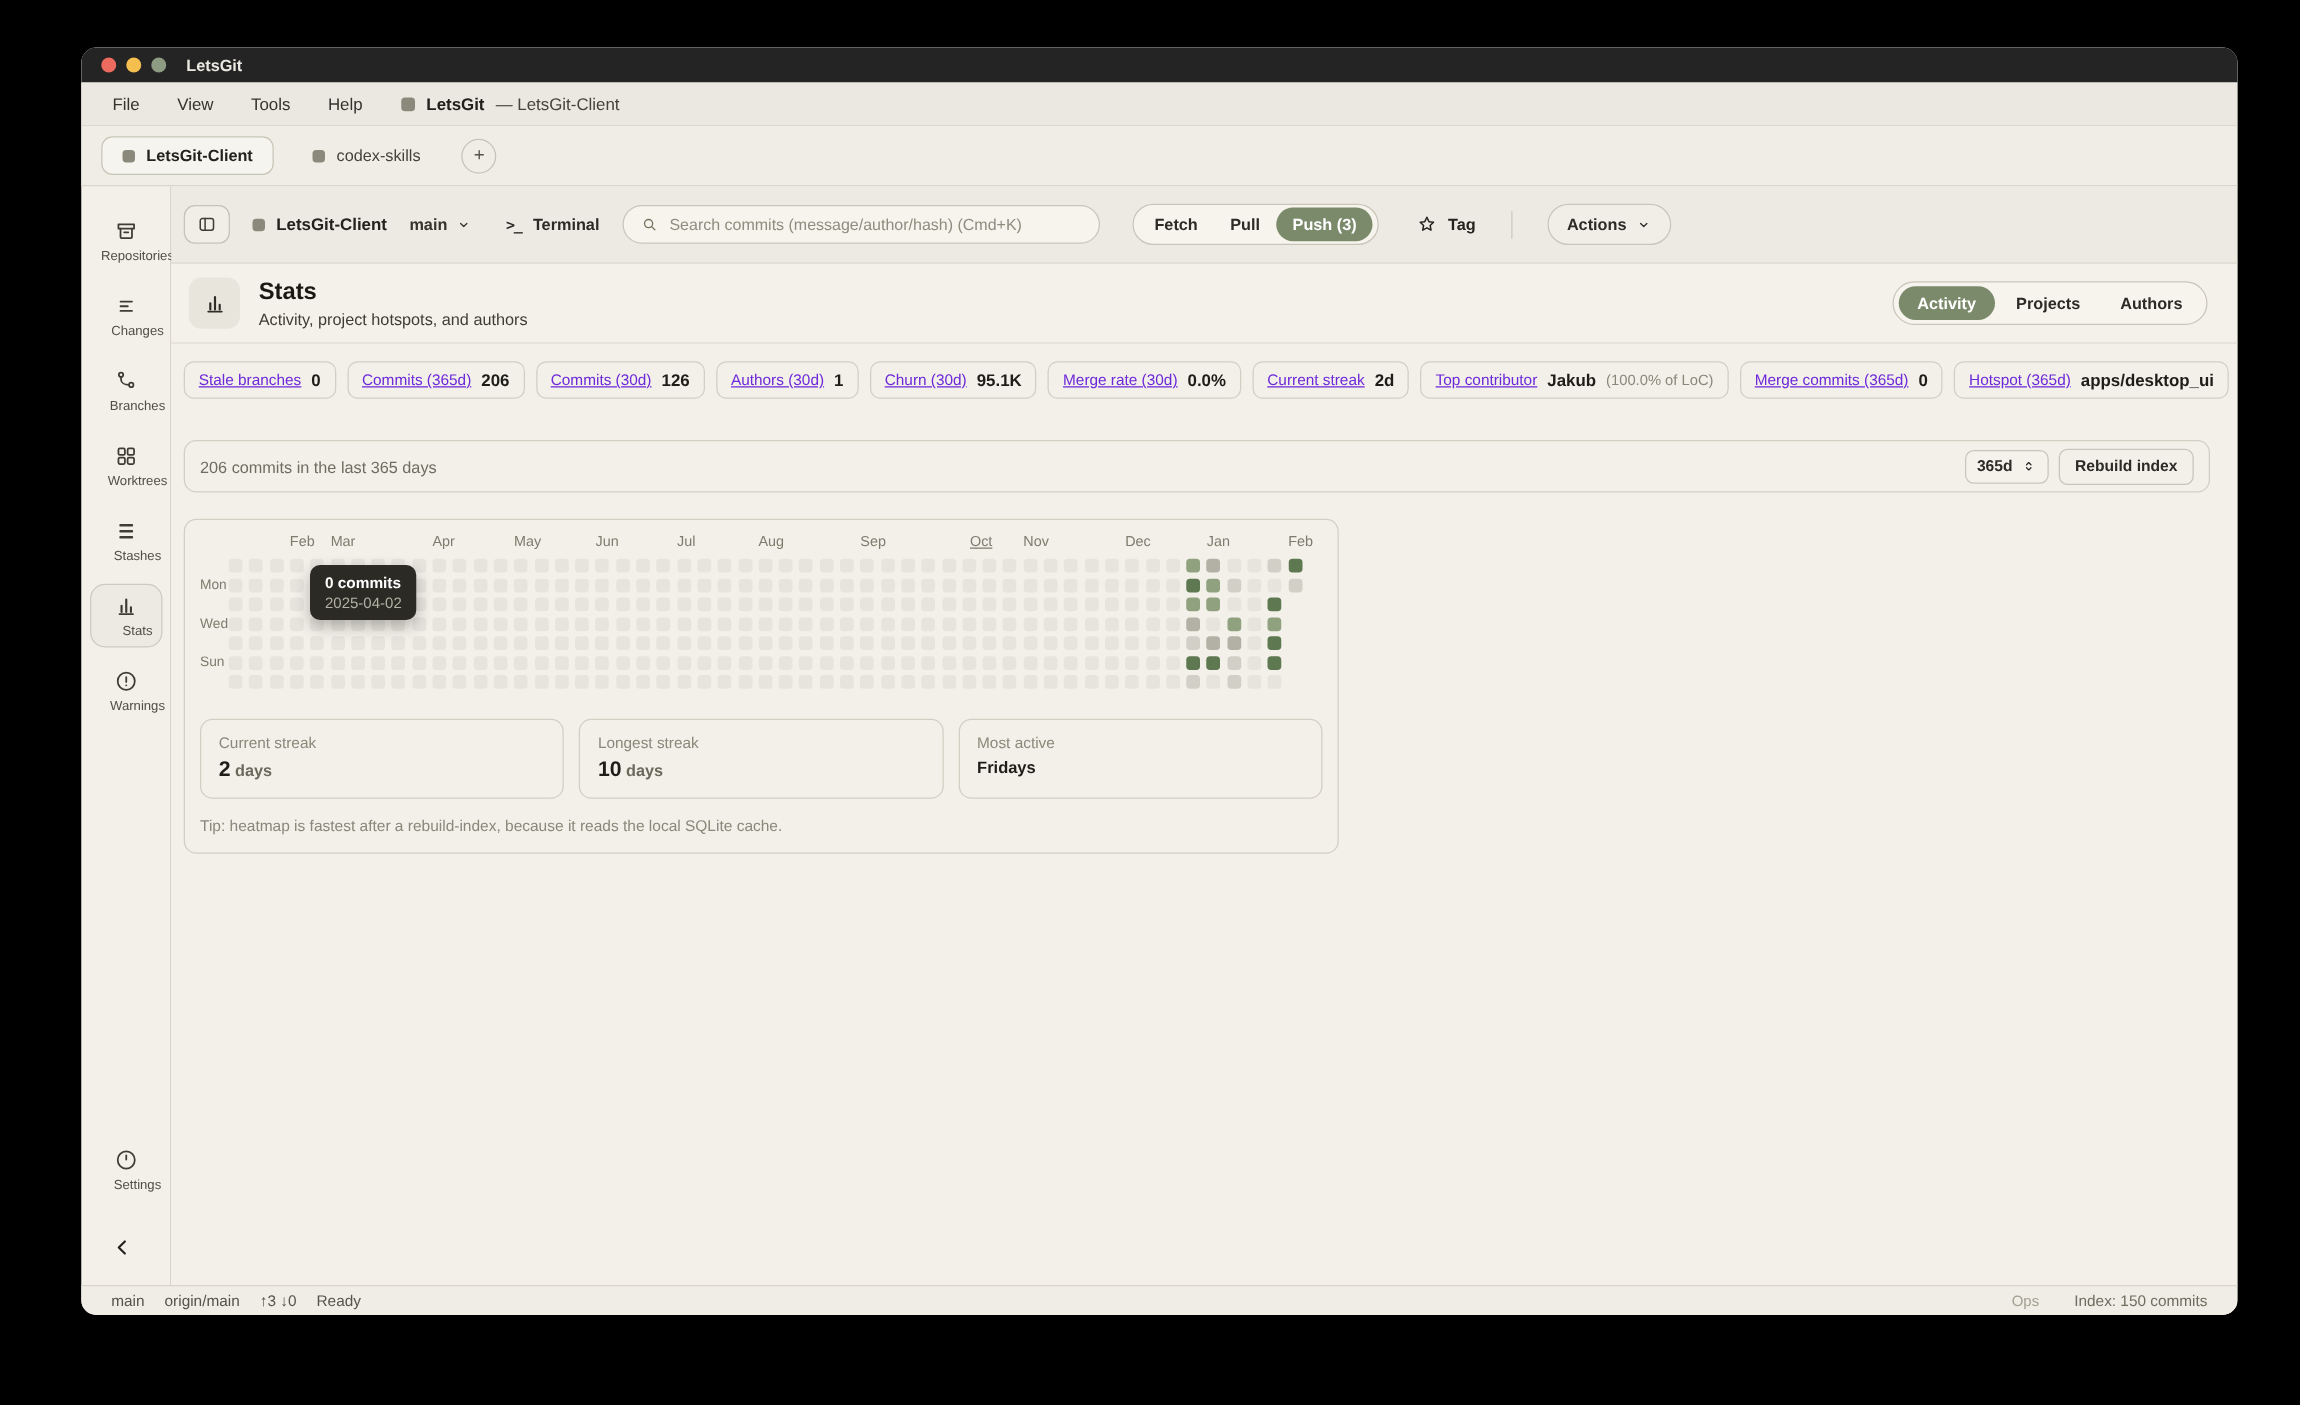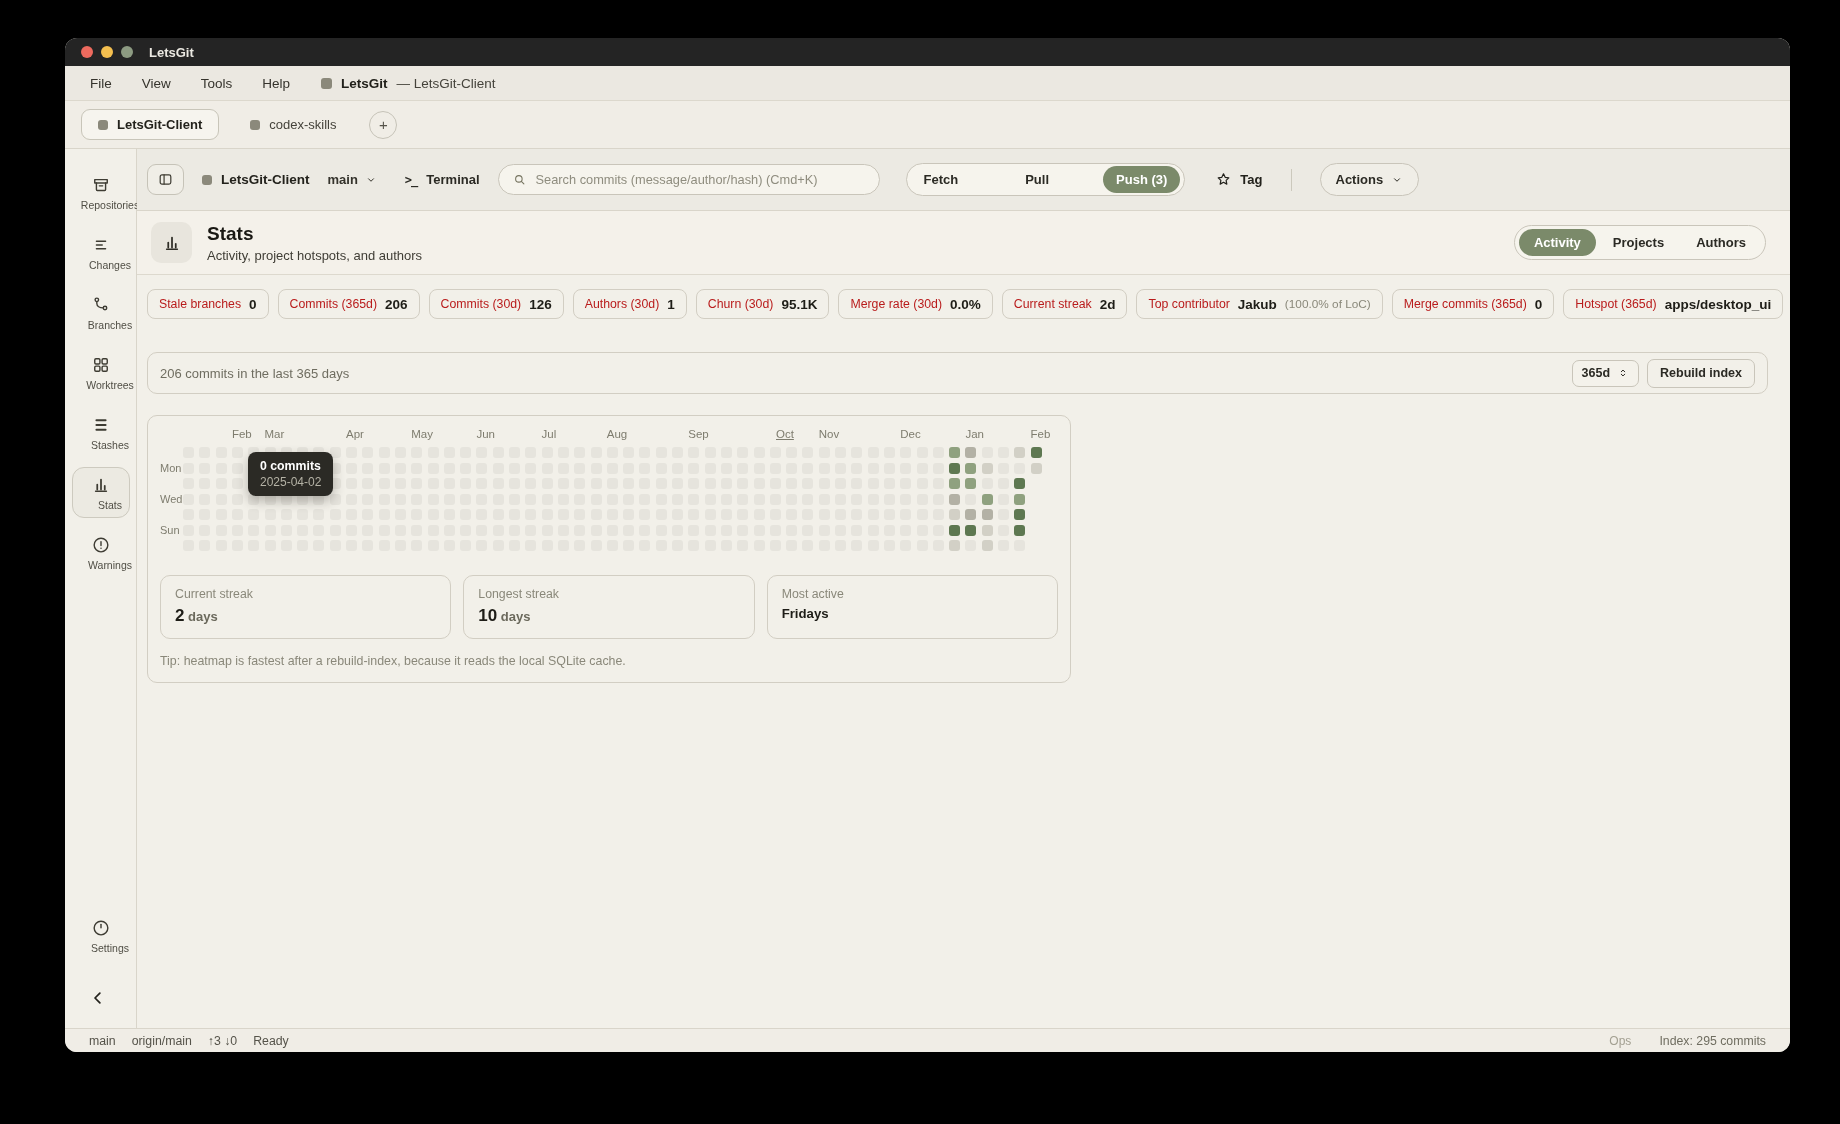--- a/index.html
+++ b/index.html
@@ -50,41 +50,41 @@
   .tool-toggle { width: 37px; height: 31px; border: 1px solid #c6c3b8; border-radius: 9px; background: #f0eee7;
     display: flex; align-items: center; justify-content: center; color: #3e3c33; }
   .repo-chip { display: flex; gap: 9px; align-items: center; font-weight: 700; font-size: 13.5px; color: #23221c; }
   .branch-chip { display: flex; gap: 7px; align-items: center; font-size: 13px; font-weight: 600; color: #35332c; background: none; border: none; }
   .terminal-chip { display: flex; gap: 9px; align-items: center; font-size: 13px; font-weight: 700; color: #2b2a24; background: none; border: none; margin-left: 10px; }
   .term-glyph { font-family: "DejaVu Sans Mono", monospace; font-size: 12px; font-weight: 700; letter-spacing: -1px; }
   .searchbox { width: 382px; height: 31px; border: 1px solid #c9c5ba; border-radius: 16px; background: #f6f4ed;
     display: flex; align-items: center; gap: 9px; padding: 0 13px; color: #75735f; }
   .searchbox input { border: none; background: transparent; outline: none; flex: 1; font-size: 12.8px; color: #35332c; font-family: "Liberation Sans", sans-serif; }
   .searchbox input::placeholder { color: #8f8d7f; }
-  .sync-seg { display: flex; align-items: center; background: #f6f4ed; border: 1px solid #c9c5ba; border-radius: 17px; height: 33px; padding: 0 4px; margin-left: 8px; gap: 41px; }
+  .sync-seg { display: flex; align-items: center; background: #f6f4ed; border: 1px solid #c9c5ba; border-radius: 17px; height: 33px; padding: 0 4px; margin-left: 8px; }
   .seg-btn { padding: 0 13px; font-size: 13px; font-weight: 700; color: #2b2a24; background: none; border: none; height: 100%; }
   .seg-btn.push { background: #7b8a6a; color: #fff; border-radius: 14px; height: 27px; display: flex; align-items: center; }
   .tag-btn { display: flex; align-items: center; gap: 8px; font-size: 13px; font-weight: 700; color: #2b2a24; background: none; border: none; margin-left: 12px; color: #23221c; }
   .tool-divider { width: 1px; height: 22px; background: #ccc9bd; margin: 0 10px; }
   .actions-btn { display: flex; align-items: center; gap: 8px; height: 33px; padding: 0 15px; border: 1px solid #c9c5ba; border-radius: 17px; background: #f0eee7; font-size: 13px; font-weight: 700; color: #2b2a24; }
 
   
   .page-header { height: 64px; background: #f4f1ea; border-bottom: 1px solid #ddd9ce; display: flex; align-items: center; padding: 0 24px 0 14px; gap: 15px; flex: 0 0 auto; }
   .header-tile { width: 41px; height: 41px; border-radius: 10px; background: #e8e5dd; display: flex; align-items: center; justify-content: center; color: #2f2d26; flex: 0 0 auto; }
   .page-title { font-size: 19px; font-weight: 700; color: #191813; }
   .page-subtitle { font-size: 13px; color: #3f3d35; margin-top: 3px; }
   .view-seg { margin-left: auto; background: #f6f4ed; border: 1px solid #c9c5ba; border-radius: 18px; height: 35px; display: flex; align-items: center; padding: 0 4px; gap: 2px; }
   .view-btn { padding: 0 15px; height: 27px; border-radius: 14px; font-size: 13px; font-weight: 700; color: #2b2a24; display: flex; align-items: center; background: none; border: none; }
   .view-btn.active { background: #7b8a6a; color: #fff; }
 
   
   .content-scroll { flex: 1; padding: 14px 22px 0 10px; background: #f2f0e9; overflow: hidden; }
   .chips-row { display: flex; gap: 9px; }
   .chip { display: flex; align-items: center; gap: 8px; height: 30px; padding: 0 11px; border: 1px solid #d2cec3; border-radius: 8px; white-space: nowrap; flex: 0 0 auto; }
-  .chip-label { font-size: 12.3px; color: #b91c1c; }
+  .chip-label { font-size: 12.3px; color: #6d28d9; text-decoration: underline; }
   .chip-value { font-size: 13.5px; font-weight: 700; color: #1e1d17; }
   .chip-extra { font-size: 11.8px; color: #8a887a; }
 
   .commits-bar { margin-top: 33px; height: 42px; border: 1px solid #d2cec3; border-radius: 10px; display: flex; align-items: center; padding: 0 12px; }
   .commits-summary { font-size: 13px; color: #6f6d60; }
   .bar-right { margin-left: auto; display: flex; gap: 8px; align-items: center; }
   .range-select { display: flex; align-items: center; gap: 7px; border: 1px solid #c9c5ba; border-radius: 7px; height: 27px; padding: 0 9px; font-size: 12.5px; font-weight: 600; color: #2b2a24; background: #f4f2eb; }
   .rebuild-btn { border: 1px solid #c9c5ba; border-radius: 7px; height: 29px; padding: 0 12px; font-size: 12.5px; font-weight: 600; color: #2b2a24; background: transparent; }
 
   .heatmap-card { margin-top: 21px; width: 924px; border: 1px solid #d2cec3; border-radius: 10px; padding: 14px 12px; }
@@ -823,16 +823,16 @@
 
   <div class="statusbar">
     <div class="sb-left" id="sb-left">
         <span class="sb-item">main</span>
         <span class="sb-item">origin/main</span>
         <span class="sb-item">↑3 ↓0</span>
         <span class="sb-item">Ready</span>
       </div>
     <div class="sb-right">
       <span class="sb-ops">Ops</span>
-      <span class="sb-index">Index: 295 commits</span>
+      <span class="sb-index">Index: 150 commits</span>
     </div>
   </div>
 </div>
 
 </body></html>

